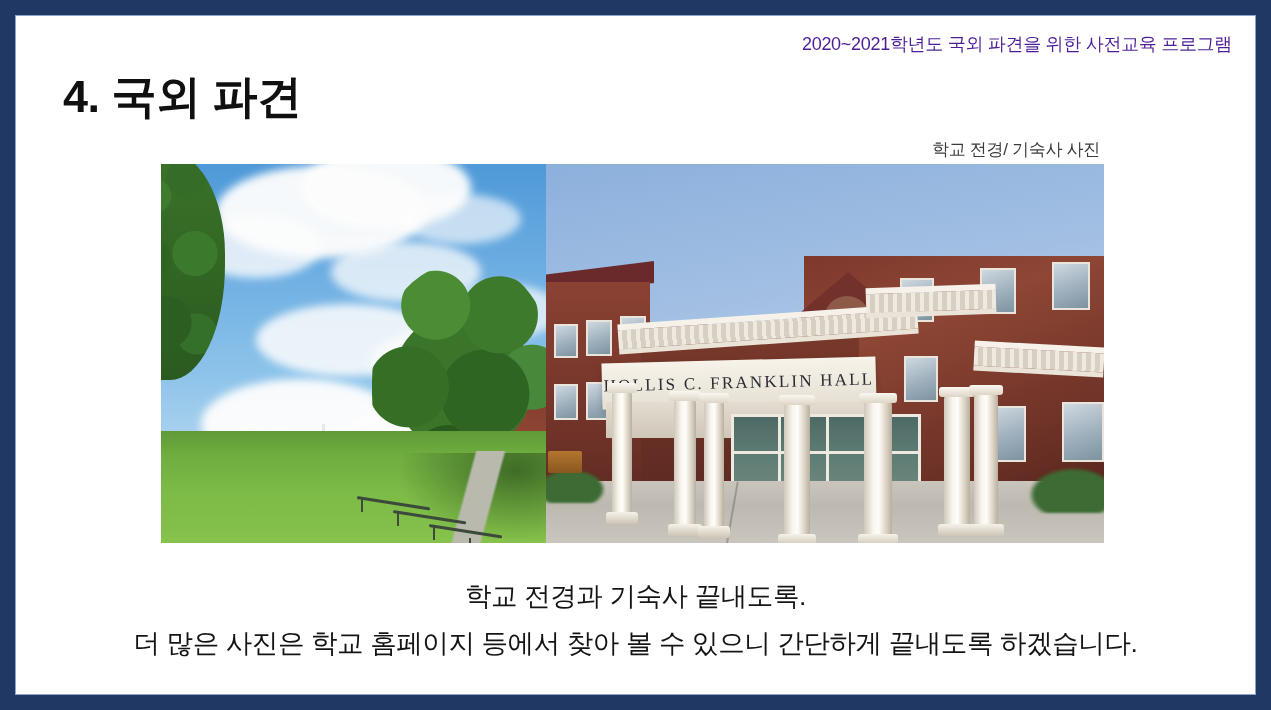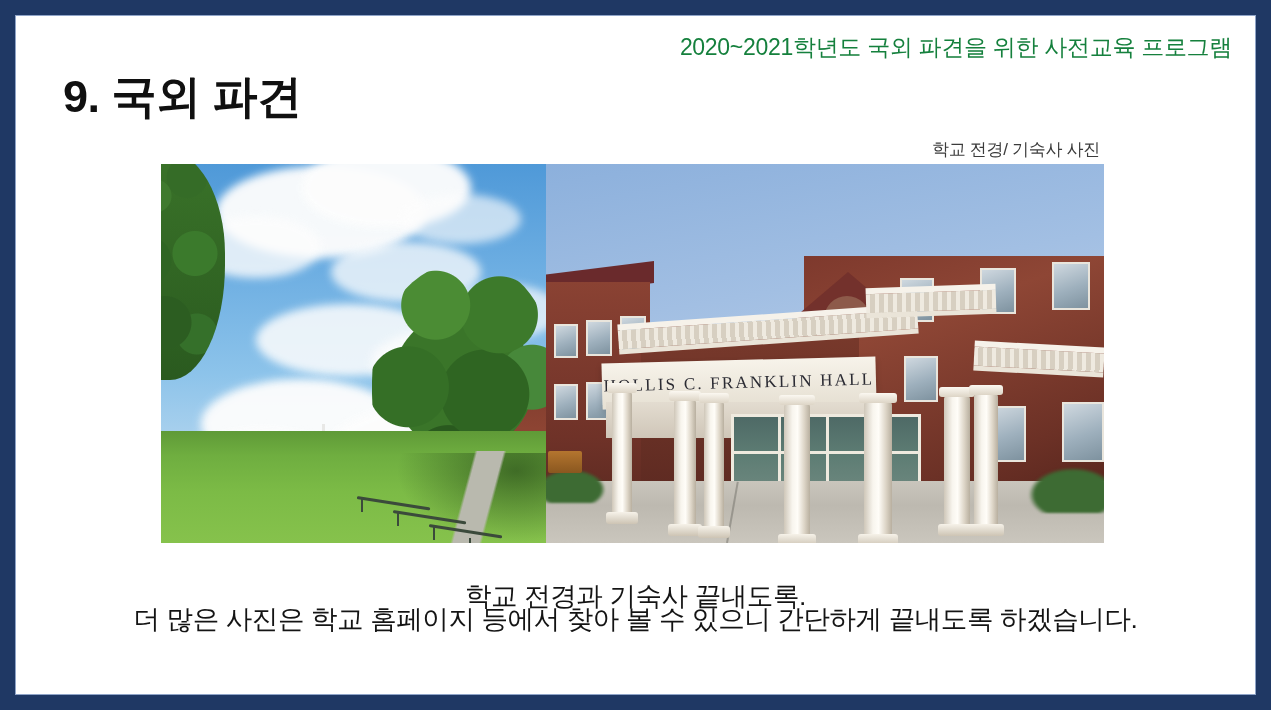--- a/index.html
+++ b/index.html
@@ -23,22 +23,22 @@
     top: 16px;
     width: 1239px;
     height: 678px;
     background: #ffffff;
     box-shadow: 0 0 0 1px #8fa4c8;
   }
   .header-text {
     position: absolute;
     right: 23px;
     top: 16px;
-    font-size: 23px;
-    color: #15803d;
+    font-size: 18px;
+    color: #4c1d95;
     letter-spacing: -0.3px;
     white-space: nowrap;
     margin-left: 40px;
   }
   .slide-title {
     position: absolute;
     left: 47px;
     top: 51px;
     font-size: 45px;
     font-weight: bold;
@@ -357,31 +357,31 @@
 
   
   .body-line {
     position: absolute;
     left: 0; right: 0;
     text-align: center;
     color: #141414;
     white-space: nowrap;
   }
   .body-line-1 { top: 562px; font-size: 26.5px; letter-spacing: -0.4px; }
-  .body-line-2 { top: 585px; font-size: 26.5px; letter-spacing: -0.4px; }
+  .body-line-2 { top: 609px; font-size: 26.5px; letter-spacing: -0.4px; }
 </style>
 </head>
 <body>
 
 <div class="slide">
   <div class="slide-inner">
 
     <div class="header-text">2020~2021학년도 국외 파견을 위한 사전교육 프로그램</div>
 
-    <div class="slide-title">9. 국외 파견</div>
+    <div class="slide-title">4. 국외 파견</div>
 
     <div class="photo-caption">학교 전경/ 기숙사 사진</div>
 
     <div class="photo-strip">
 
       <div class="photo photo-left">
         <div class="lp-sky"></div>
         <div class="cloud c1"></div>
         <div class="cloud c2"></div>
         <div class="cloud c12"></div>

